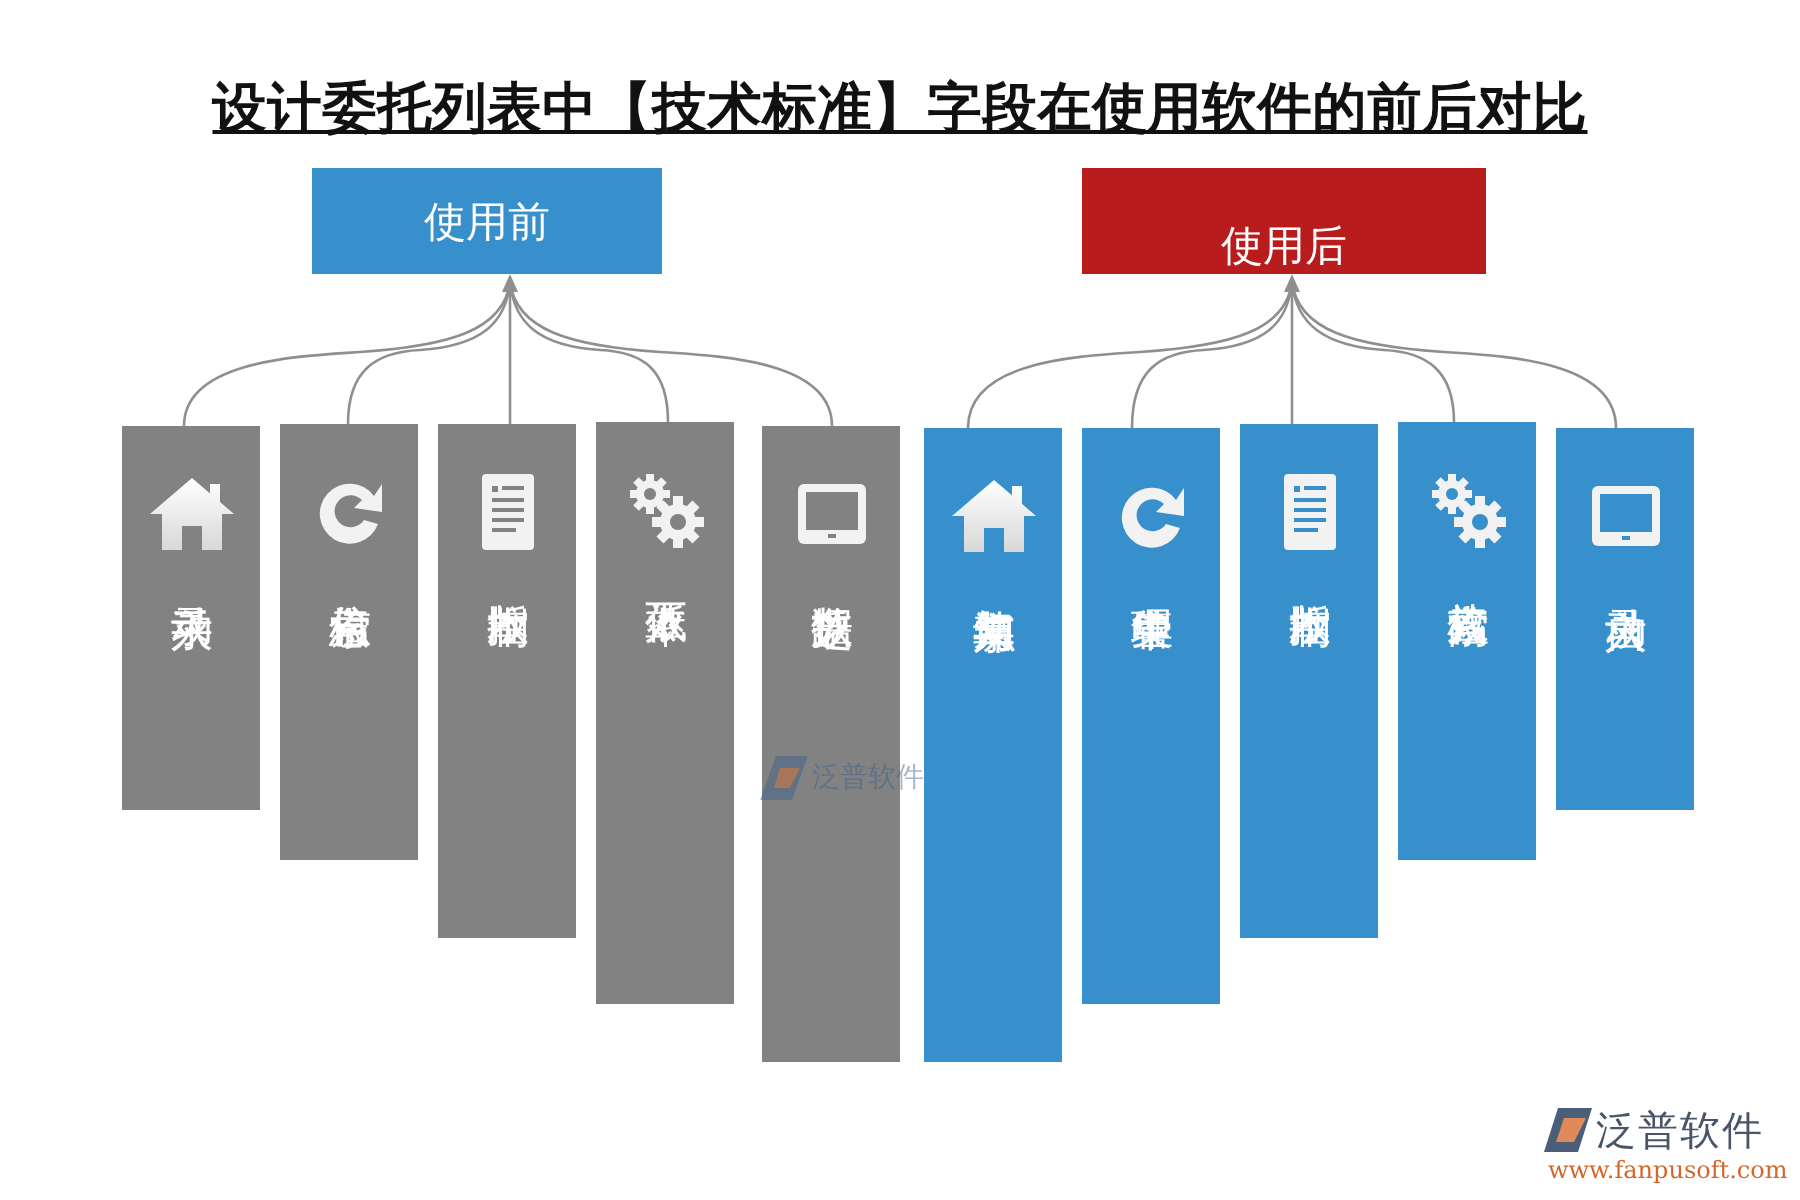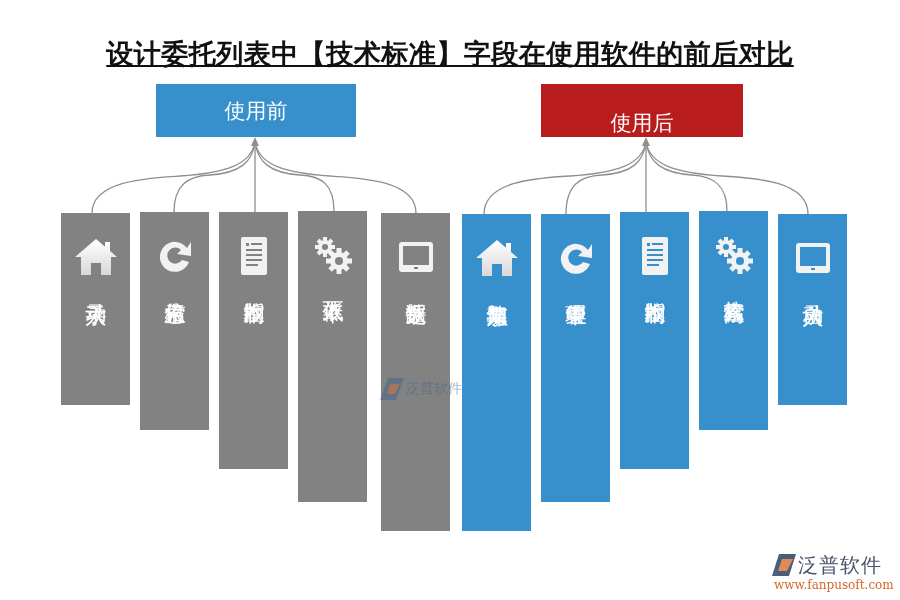--- a/index.html
+++ b/index.html
@@ -69,21 +69,21 @@
     <path d="M484,214 C484,180 540,178 570,176 C616,173 643,165 646,141"></path>
     <path d="M566,214 C566,185 580,176 602,175 C632,173 644,162 646,141"></path>
     <path d="M646,212 L646,141"></path>
     <path d="M727,211 C727,185 713,176 692,175 C662,173 648,162 646,141"></path>
     <path d="M808,214 C808,180 752,178 722,176 C676,173 649,165 646,141"></path>
   </g>
   <path d="M255,137 L251,146 L259,146 z" fill="#8f8f8f"></path>
   <path d="M646,137 L642,146 L650,146 z" fill="#8f8f8f"></path>
 </svg>
 
-<div class="head-box" style="left:156px;width:200px;background:#3790cc;">
+<div class="head-box" style="left:156px;width:175px;background:#3790cc;">
   <span>使用前</span>
 </div>
 <div class="head-box" style="left:541px;width:202px;background:#b91c1c;align-items:flex-end;">
   <span>使用后</span>
 </div>
 
 <div class="col" style="left:61px;top:213px;height:192px;background:#828282;">
   <span class="icon">
     <svg width="44" height="40" viewBox="0 0 44 40">
         <defs>

